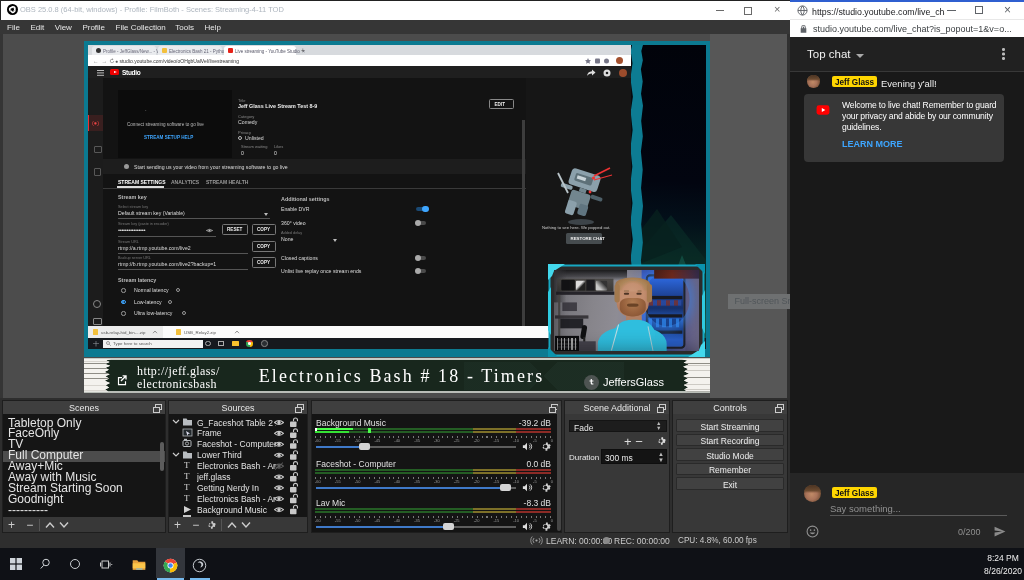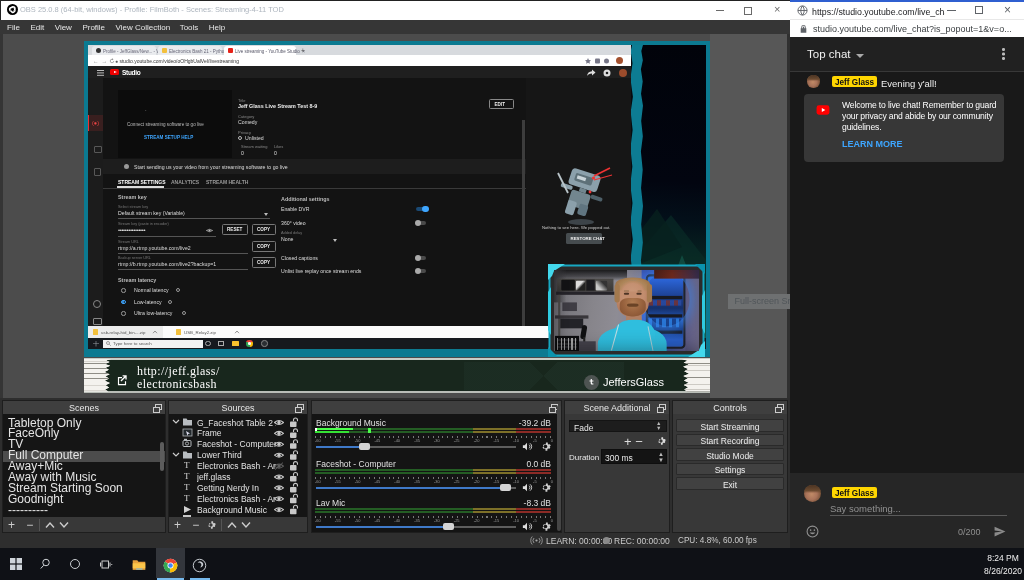--- a/index.html
+++ b/index.html
@@ -22,21 +22,21 @@
       <path d="M10.4 4.2a5.5 5.5 0 0 0-4.1 6.6 4.5 4.5 0 0 1 3.2-3.3 4.6 4.6 0 0 1 5.6 3.2 4.8 4.8 0 0 1-.4 3.5 5.6 5.6 0 0 0 2.6-3.3 5.5 5.5 0 0 0-6.9-6.7z" fill="#fff" transform="rotate(160 12 12)"></path>
       <path d="M10.4 4.2a5.5 5.5 0 0 0-4.1 6.6 4.5 4.5 0 0 1 3.2-3.3 4.6 4.6 0 0 1 5.6 3.2 4.8 4.8 0 0 1-.4 3.5 5.6 5.6 0 0 0 2.6-3.3 5.5 5.5 0 0 0-6.9-6.7z" fill="#fff" transform="rotate(280 12 12)"></path>
     </svg>
     <div class="abs tt" style="left:20px;top:5px;font-size:7.5px;color:#aeb6bf;">OBS 25.0.8 (64-bit, windows) - Profile: FilmBoth - Scenes: Streaming-4-11 TOD</div>
 
     <div class="abs" style="left:716px;top:10px;width:8px;height:1px;background:#6a6a6a;"></div>
     <div class="abs" style="left:744px;top:7px;width:6px;height:6px;border:1px solid #6a6a6a;"></div>
     <div class="abs" style="left:774px;top:4px;font-size:11px;color:#6a6a6a;line-height:11px;">×</div>
 
     <div class="abs" style="left:0;top:20px;width:790px;height:14px;background:#363636;"></div>
-    <div class="abs tt" style="left:7px;top:22.5px;font-size:8px;color:#e6e6e6;"><span style="margin-right:10.5px">File</span><span style="margin-right:10.5px">Edit</span><span style="margin-right:10.5px">View</span><span style="margin-right:10.5px">Profile</span><span style="margin-right:9.5px">View Collection</span><span style="margin-right:10.5px">Tools</span><span>Help</span></div>
+    <div class="abs tt" style="left:7px;top:22.5px;font-size:8px;color:#e6e6e6;"><span style="margin-right:10.5px">File</span><span style="margin-right:10.5px">Edit</span><span style="margin-right:10.5px">View</span><span style="margin-right:10.5px">Profile</span><span style="margin-right:9.5px">File Collection</span><span style="margin-right:10.5px">Tools</span><span>Help</span></div>
 
     <div class="abs" style="left:0;top:34px;width:790px;height:364px;background:#4c4c4c;"></div>
     <div class="abs" style="left:0;top:34px;width:3px;height:364px;background:#353535;"></div>
 
     <div class="abs" style="left:710px;top:34px;width:77px;height:364px;background:#575757;"></div>
     <div class="abs" style="left:787px;top:34px;width:3px;height:364px;background:#303030;"></div>
 
     <div class="abs tt" style="left:728px;top:294px;width:78px;height:15px;background:#6e7071;color:#51565a;font-size:9px;line-height:15px;text-align:center;overflow:hidden;">Full-screen Snip</div>
 
     <div class="abs" id="scene" style="left:84px;top:41px;width:626px;height:351px;font-family:'Liberation Sans',sans-serif;">
@@ -338,20 +338,21 @@
           #f4f2ee;clip-path:polygon(100% 0,0 0,20% 5%,6% 11%,24% 17%,4% 24%,22% 31%,8% 38%,25% 45%,5% 52%,21% 59%,7% 66%,24% 73%,6% 80%,22% 87%,8% 94%,18% 100%,100% 100%);"></div>
 
         <div class="abs" style="left:380px;top:4px;width:160px;height:28px;background:conic-gradient(from 45deg at 50% 50%,#21342a 0 90deg,transparent 90deg 180deg,#1f3228 180deg 270deg,transparent 270deg);opacity:.5;"></div>
 
         <svg class="abs" style="left:31px;top:15px;" width="14" height="14" viewBox="0 0 24 24">
             <path d="M5 7h7v2H7v10h10v-5h2v7H5z" fill="#fff"></path>
             <path d="M13 4h7v7h-2.2V7.8L11 14.6 9.4 13l6.8-6.8H13z" fill="#fff"></path>
           </svg>
         <div class="abs tt" style="left:53px;top:5.5px;font-size:12px;letter-spacing:0.4px;color:#fff;font-family:'Liberation Serif',serif;">http://jeff.glass/</div>
         <div class="abs tt" style="left:53px;top:18.5px;font-size:12px;letter-spacing:0.4px;color:#fff;font-family:'Liberation Serif',serif;">electronicsbash</div>
+        <div class="abs tt" style="left:120px;top:7.5px;width:395px;text-align:center;font-size:18px;letter-spacing:2.1px;color:#fff;font-family:'Liberation Serif',serif;">Electronics Bash # 18 - Timers</div>
         <div class="abs" style="left:500px;top:16.5px;width:15px;height:15px;border-radius:50%;background:#4e5452;"></div>
         <svg class="abs" style="left:503.5px;top:20px;" width="8" height="8" viewBox="0 0 24 24">
             <path d="M8 4v5H4v4h4v5.5c0 3 2 4.5 5 4.5h4v-4h-3c-1.3 0-2-.6-2-2V13h5V9h-5V4z" fill="#fff" transform="scale(0.9) translate(1,-1)"></path>
           </svg>
         <div class="abs tt" style="left:519px;top:17.5px;font-size:11px;color:#fff;">JeffersGlass</div>
       </div>
     </div>
   </div>
 
   <div class="abs" id="docks" style="left:0;top:398px;width:790px;height:150px;background:#2e2e2e;">
@@ -644,21 +645,21 @@
           <rect x="2.5" y="0.5" width="6" height="5" fill="none" stroke="#ccc" stroke-width="1"></rect>
           <rect x="0.5" y="3.5" width="6" height="5" fill="#3f3f3f" stroke="#ccc" stroke-width="1"></rect>
         </svg>
       <div class="abs" style="left:3px;top:18px;width:108px;height:12.5px;background:#414141;border:1px solid #2a2a2a;box-sizing:border-box;border-radius:1px;"></div>
       <div class="abs tt" style="left:3px;top:20.5px;width:108px;text-align:center;font-size:8.5px;color:#eee;">Start Streaming</div>
       <div class="abs" style="left:3px;top:32.5px;width:108px;height:12.5px;background:#414141;border:1px solid #2a2a2a;box-sizing:border-box;border-radius:1px;"></div>
       <div class="abs tt" style="left:3px;top:35px;width:108px;text-align:center;font-size:8.5px;color:#eee;">Start Recording</div>
       <div class="abs" style="left:3px;top:47px;width:108px;height:12.5px;background:#414141;border:1px solid #2a2a2a;box-sizing:border-box;border-radius:1px;"></div>
       <div class="abs tt" style="left:3px;top:49.5px;width:108px;text-align:center;font-size:8.5px;color:#eee;">Studio Mode</div>
       <div class="abs" style="left:3px;top:61.5px;width:108px;height:12.5px;background:#414141;border:1px solid #2a2a2a;box-sizing:border-box;border-radius:1px;"></div>
-      <div class="abs tt" style="left:3px;top:64px;width:108px;text-align:center;font-size:8.5px;color:#eee;">Settings</div>
+      <div class="abs tt" style="left:3px;top:64px;width:108px;text-align:center;font-size:8.5px;color:#eee;">Remember</div>
       <div class="abs" style="left:3px;top:76px;width:108px;height:12.5px;background:#414141;border:1px solid #2a2a2a;box-sizing:border-box;border-radius:1px;"></div>
       <div class="abs tt" style="left:3px;top:78.5px;width:108px;text-align:center;font-size:8.5px;color:#eee;">Exit</div>
     </div>
 
     <svg class="abs" style="left:530px;top:137.5px;" width="13" height="9" viewBox="0 0 26 18">
         <circle cx="13" cy="9" r="2.2" fill="#aaa"></circle>
         <path d="M8 4a7.5 7.5 0 0 0 0 10M18 4a7.5 7.5 0 0 1 0 10M4.5 1a12 12 0 0 0 0 16M21.5 1a12 12 0 0 1 0 16" stroke="#aaa" stroke-width="1.6" fill="none"></path>
       </svg>
     <div class="abs tt" style="left:546px;top:138px;font-size:8.5px;color:#ccc;">LEARN: 00:00:00</div>
     <div class="abs" style="left:603px;top:139px;width:7px;height:7px;border-radius:50%;background:#8a8a8a;"></div>

